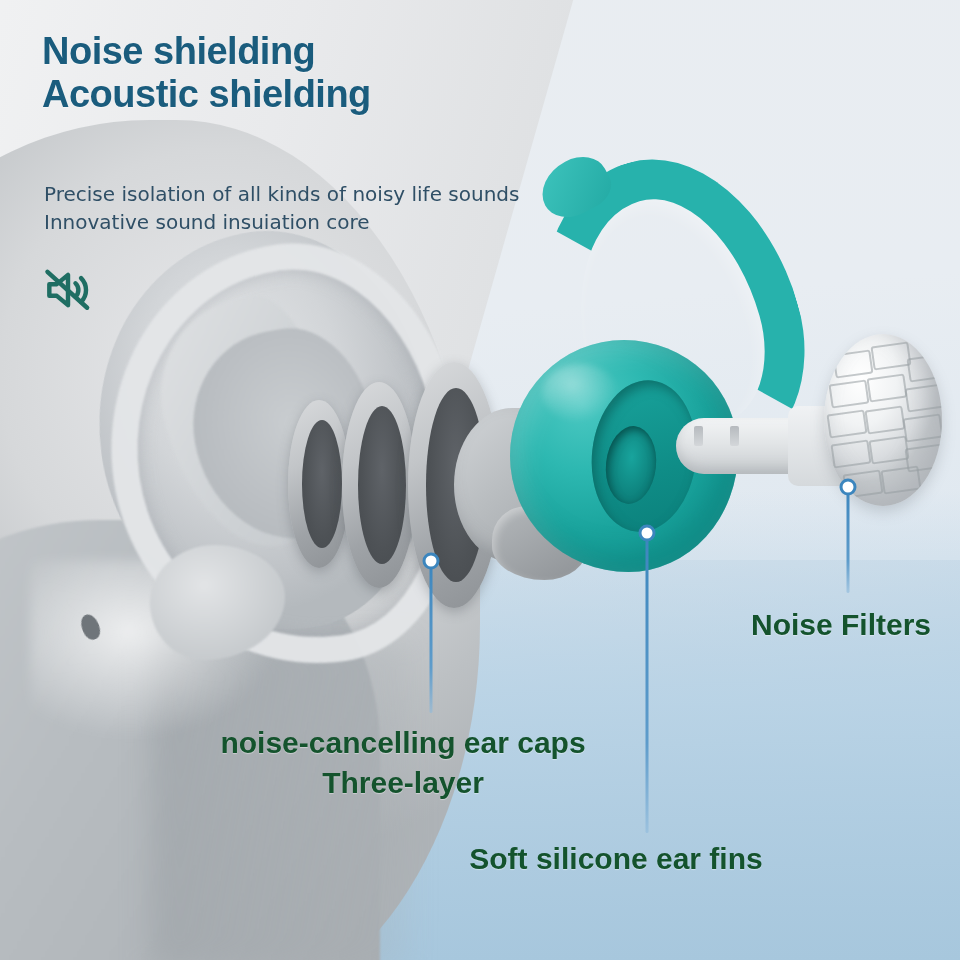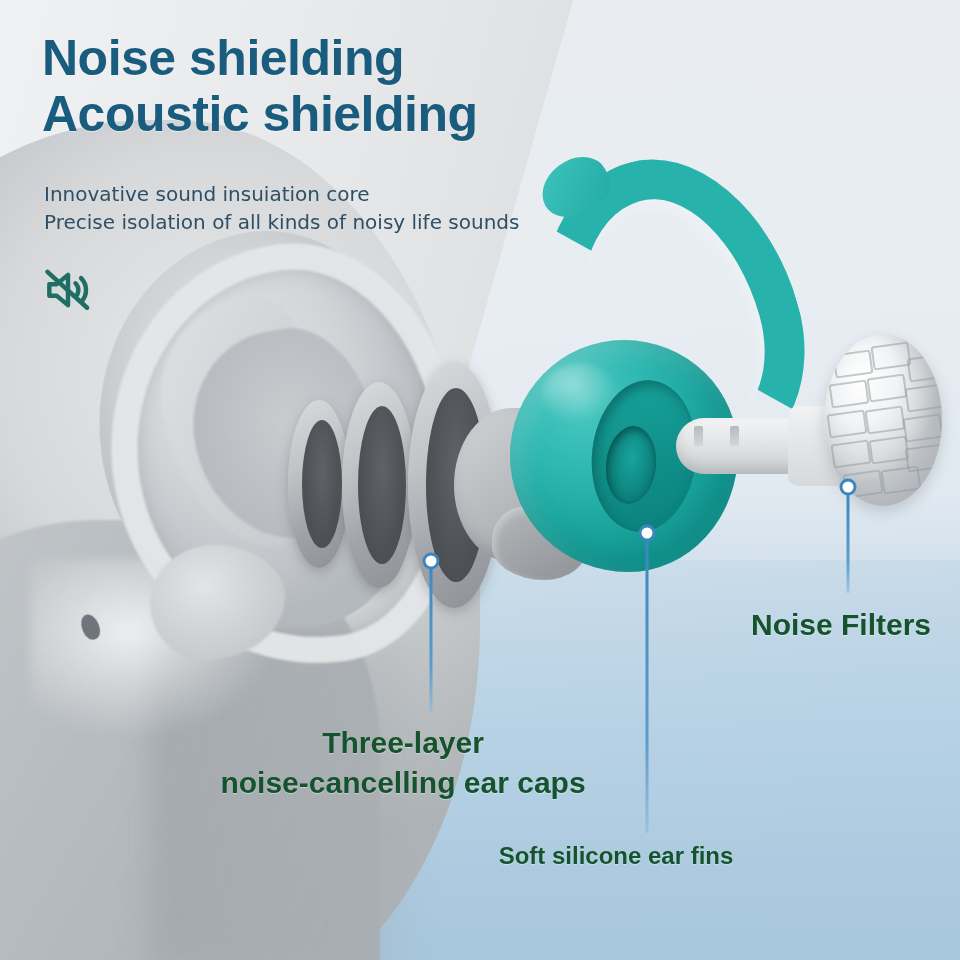--- a/index.html
+++ b/index.html
@@ -285,21 +285,21 @@
   }
 
   
   .mute-icon { position: absolute; left: 40px; top: 262px; width: 56px; height: 56px; }
 
   
   .title {
     position: absolute;
     left: 42px; top: 30px;
     width: 600px;
-    font-size: 50px;
+    font-size: 38px;
     font-weight: bold;
     line-height: 1.12;
     letter-spacing: -0.5px;
     color: #1a5c7d;
     text-shadow: 0 1px 1px rgba(255,255,255,0.45);
   }
   .subtitle {
     position: absolute;
     left: 44px; top: 180px;
     width: 560px;
@@ -336,21 +336,21 @@
   }
   .lbl-caps {
     left: 403px; top: 723px;
     font-size: 30px;
     line-height: 1.33;
     text-align: center;
     transform: translateX(-50%);
   }
   .lbl-fins {
     left: 616px; top: 842px;
-    font-size: 24px;
+    font-size: 30px;
     transform: translateX(-50%);
   }
   .lbl-filters {
     left: 841px; top: 608px;
     font-size: 30px;
     transform: translateX(-50%);
   }
 </style>
 </head>
 <body>
@@ -430,30 +430,30 @@
       <path d="M17.6 6.9a7.2 7.2 0 0 1 0 10.2"></path>
       <line x1="3.2" y1="4.2" x2="20.2" y2="19.6"></line>
     </svg>
   </div>
 
   <div class="title">
     <div>Noise shielding</div>
     <div>Acoustic shielding</div>
   </div>
   <div class="subtitle">
+    <div>Precise isolation of all kinds of noisy life sounds</div>
     <div>Innovative sound insuiation core</div>
-    <div>Precise isolation of all kinds of noisy life sounds</div>
   </div>
 
   <div class="callout">
     <div class="line" style="left:431px; top:561px; height:152px;"></div>
     <div class="dot" style="left:431px; top:561px;"></div>
     <div class="label lbl-caps">
+      <div>noise-cancelling ear caps</div>
       <div>Three-layer</div>
-      <div>noise-cancelling ear caps</div>
     </div>
   </div>
 
   <div class="callout">
     <div class="line" style="left:647px; top:533px; height:300px;"></div>
     <div class="dot" style="left:647px; top:533px;"></div>
     <div class="label lbl-fins">Soft silicone ear fins</div>
   </div>
 
   <div class="callout">

